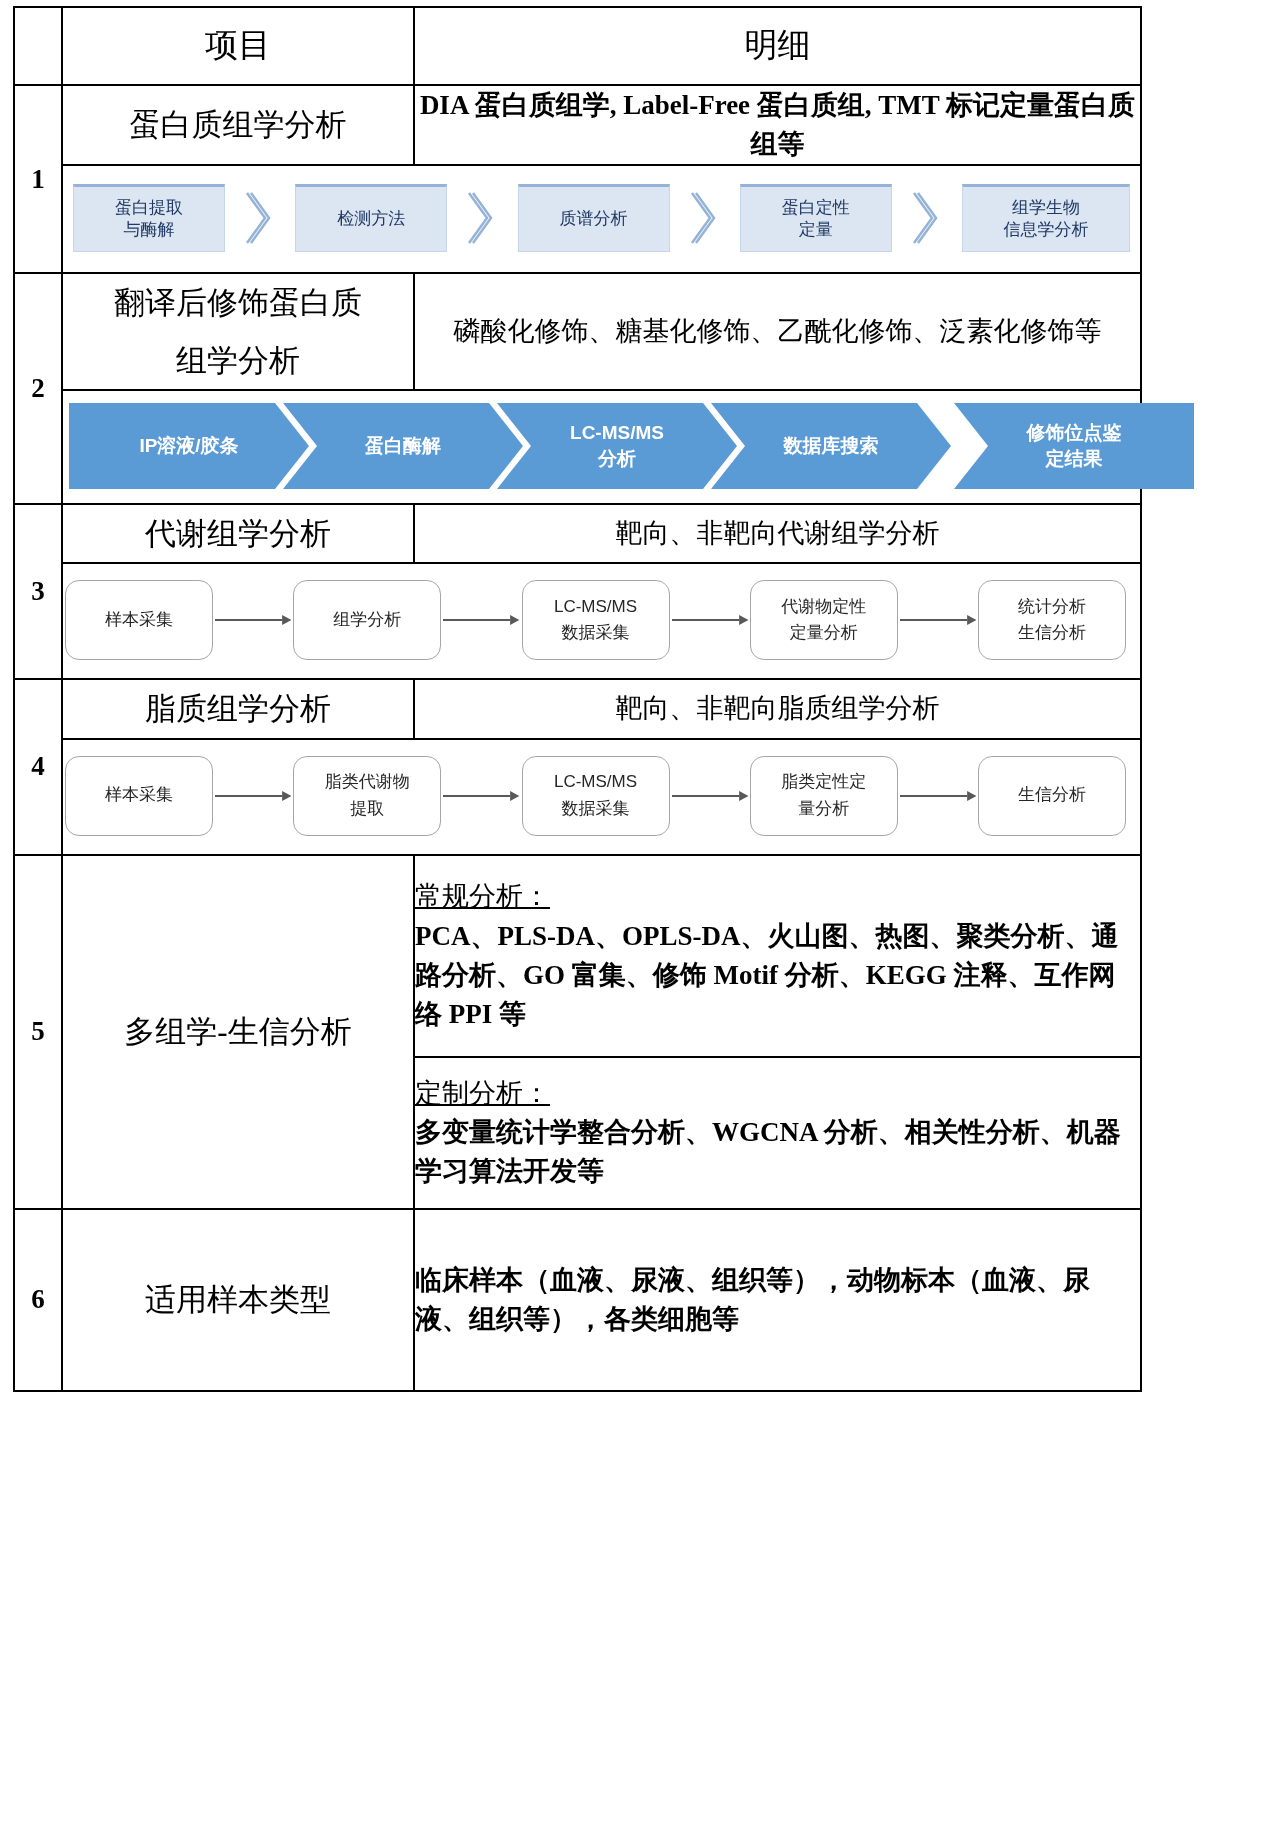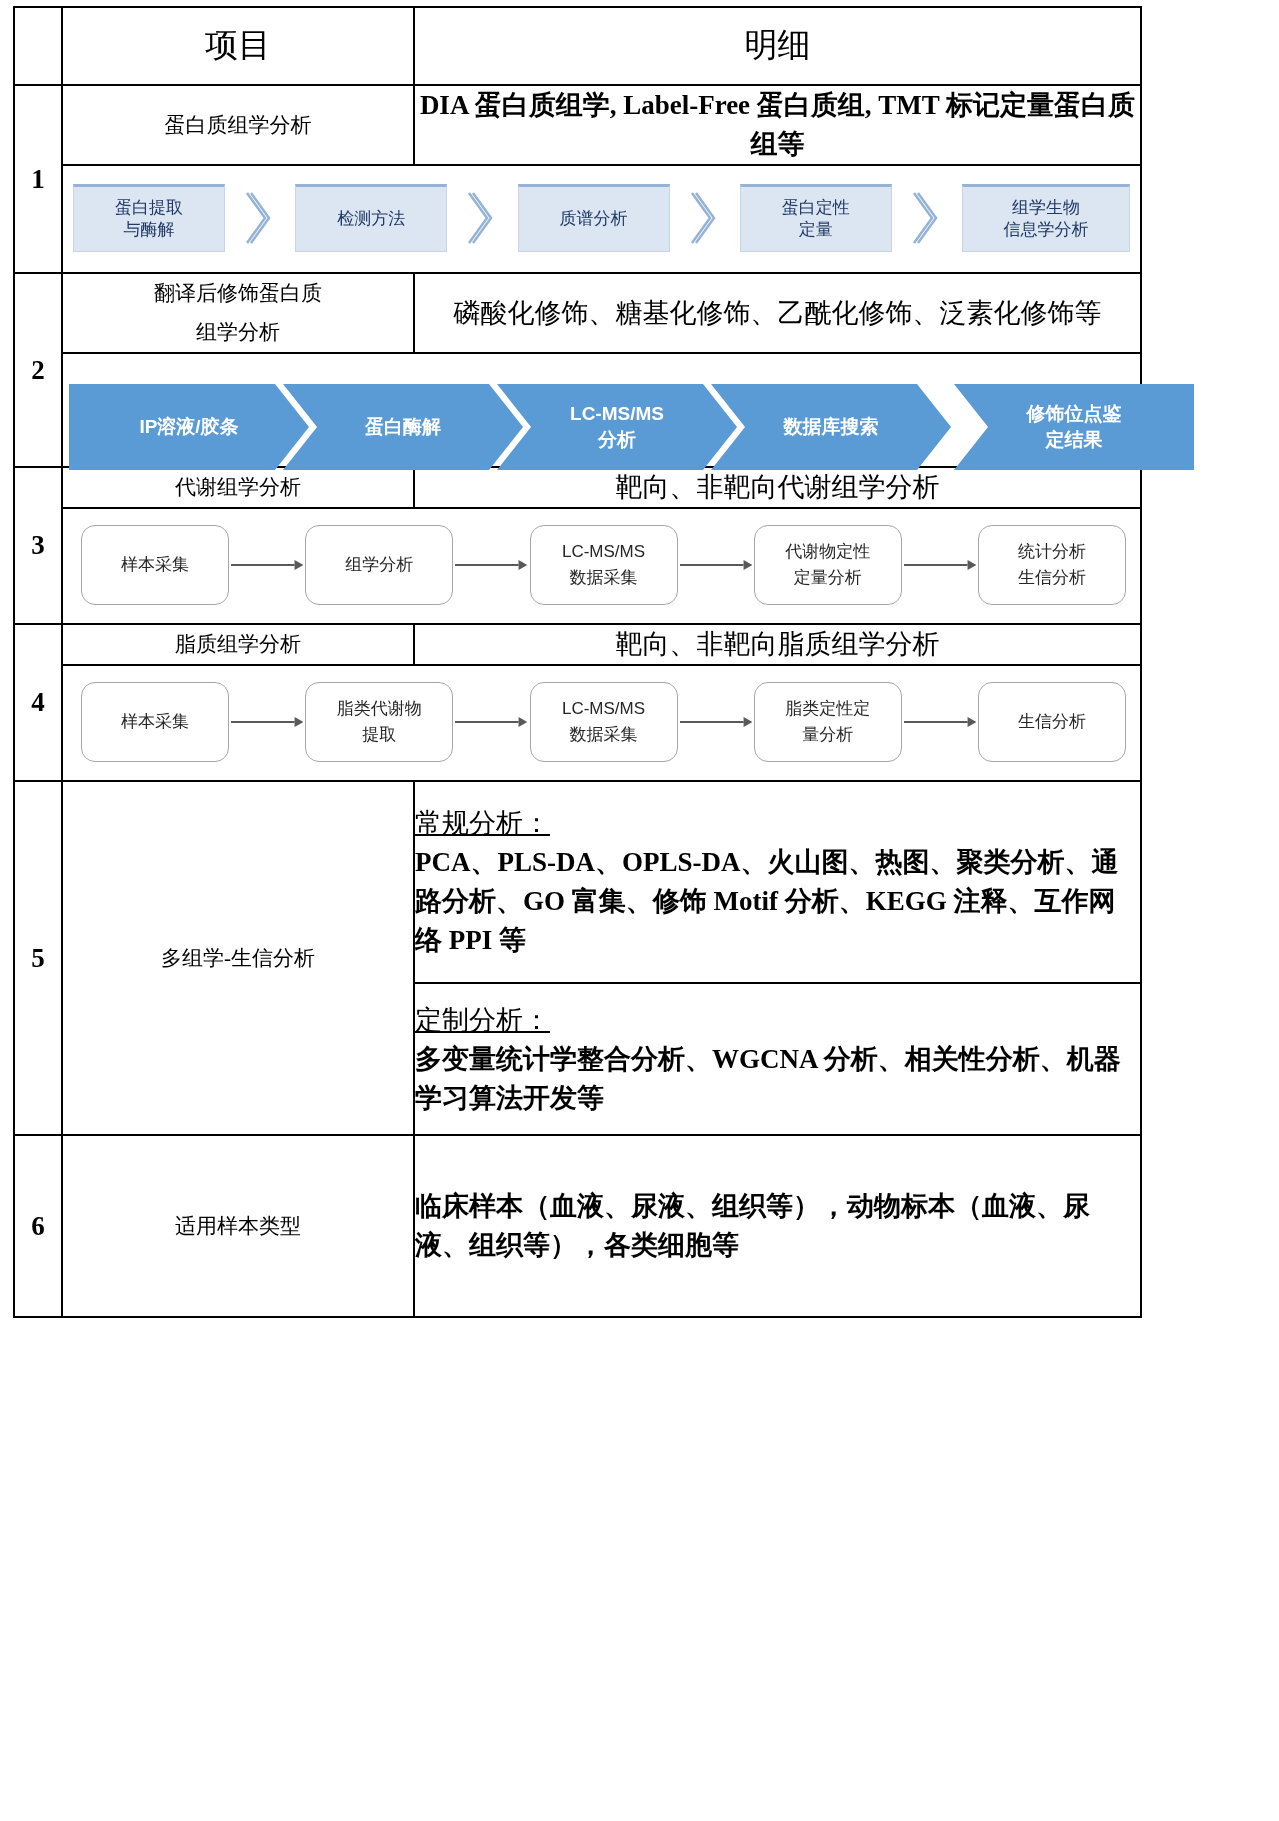--- a/index.html
+++ b/index.html
@@ -56,21 +56,21 @@
   .num-cell {
     text-align: center;
     font-size: 27px;
     font-weight: bold;
     font-family: "Liberation Serif", "DejaVu Serif", serif;
   }
 
   
   .item-cell {
     text-align: center;
-    font-size: 21px;
+    font-size: 31px;
     line-height: 1.85;
     padding: 6px 8px;
     font-family: "Liberation Serif", "DejaVu Serif", serif;
   }
 
   
   .desc-cell {
     font-size: 27px;
     line-height: 1.45;
     padding: 8px 12px;
@@ -126,21 +126,21 @@
     width: 30px;
     height: 56px;
     position: relative;
   }
   .chev-open svg { display:block; }
 
   
   .flow-blue {
     position: relative;
     height: 112px;
-    padding: 30px 6px 12px 6px;
+    padding: 12px 6px 12px 6px;
     box-sizing: border-box;
   }
   .flow-blue .band {
     position: relative;
     height: 86px;
     width: 100%;
   }
   .blue-arrow {
     position: absolute;
     top: 0;
@@ -157,21 +157,21 @@
     text-align: center;
     box-sizing: border-box;
   }
   .blue-arrow span { display:block; padding: 0 6px; position: relative; z-index: 2;}
 
   
   .flow-round {
     display: flex;
     align-items: center;
     justify-content: space-between;
-    padding: 16px 14px 18px 18px;
+    padding: 16px 14px 18px 2px;
     box-sizing: border-box;
   }
   .round-box {
     flex: 0 0 auto;
     width: 148px;
     height: 80px;
     border: 1.5px solid #a6a6a6;
     border-radius: 14px;
     background: #ffffff;
     display: flex;

